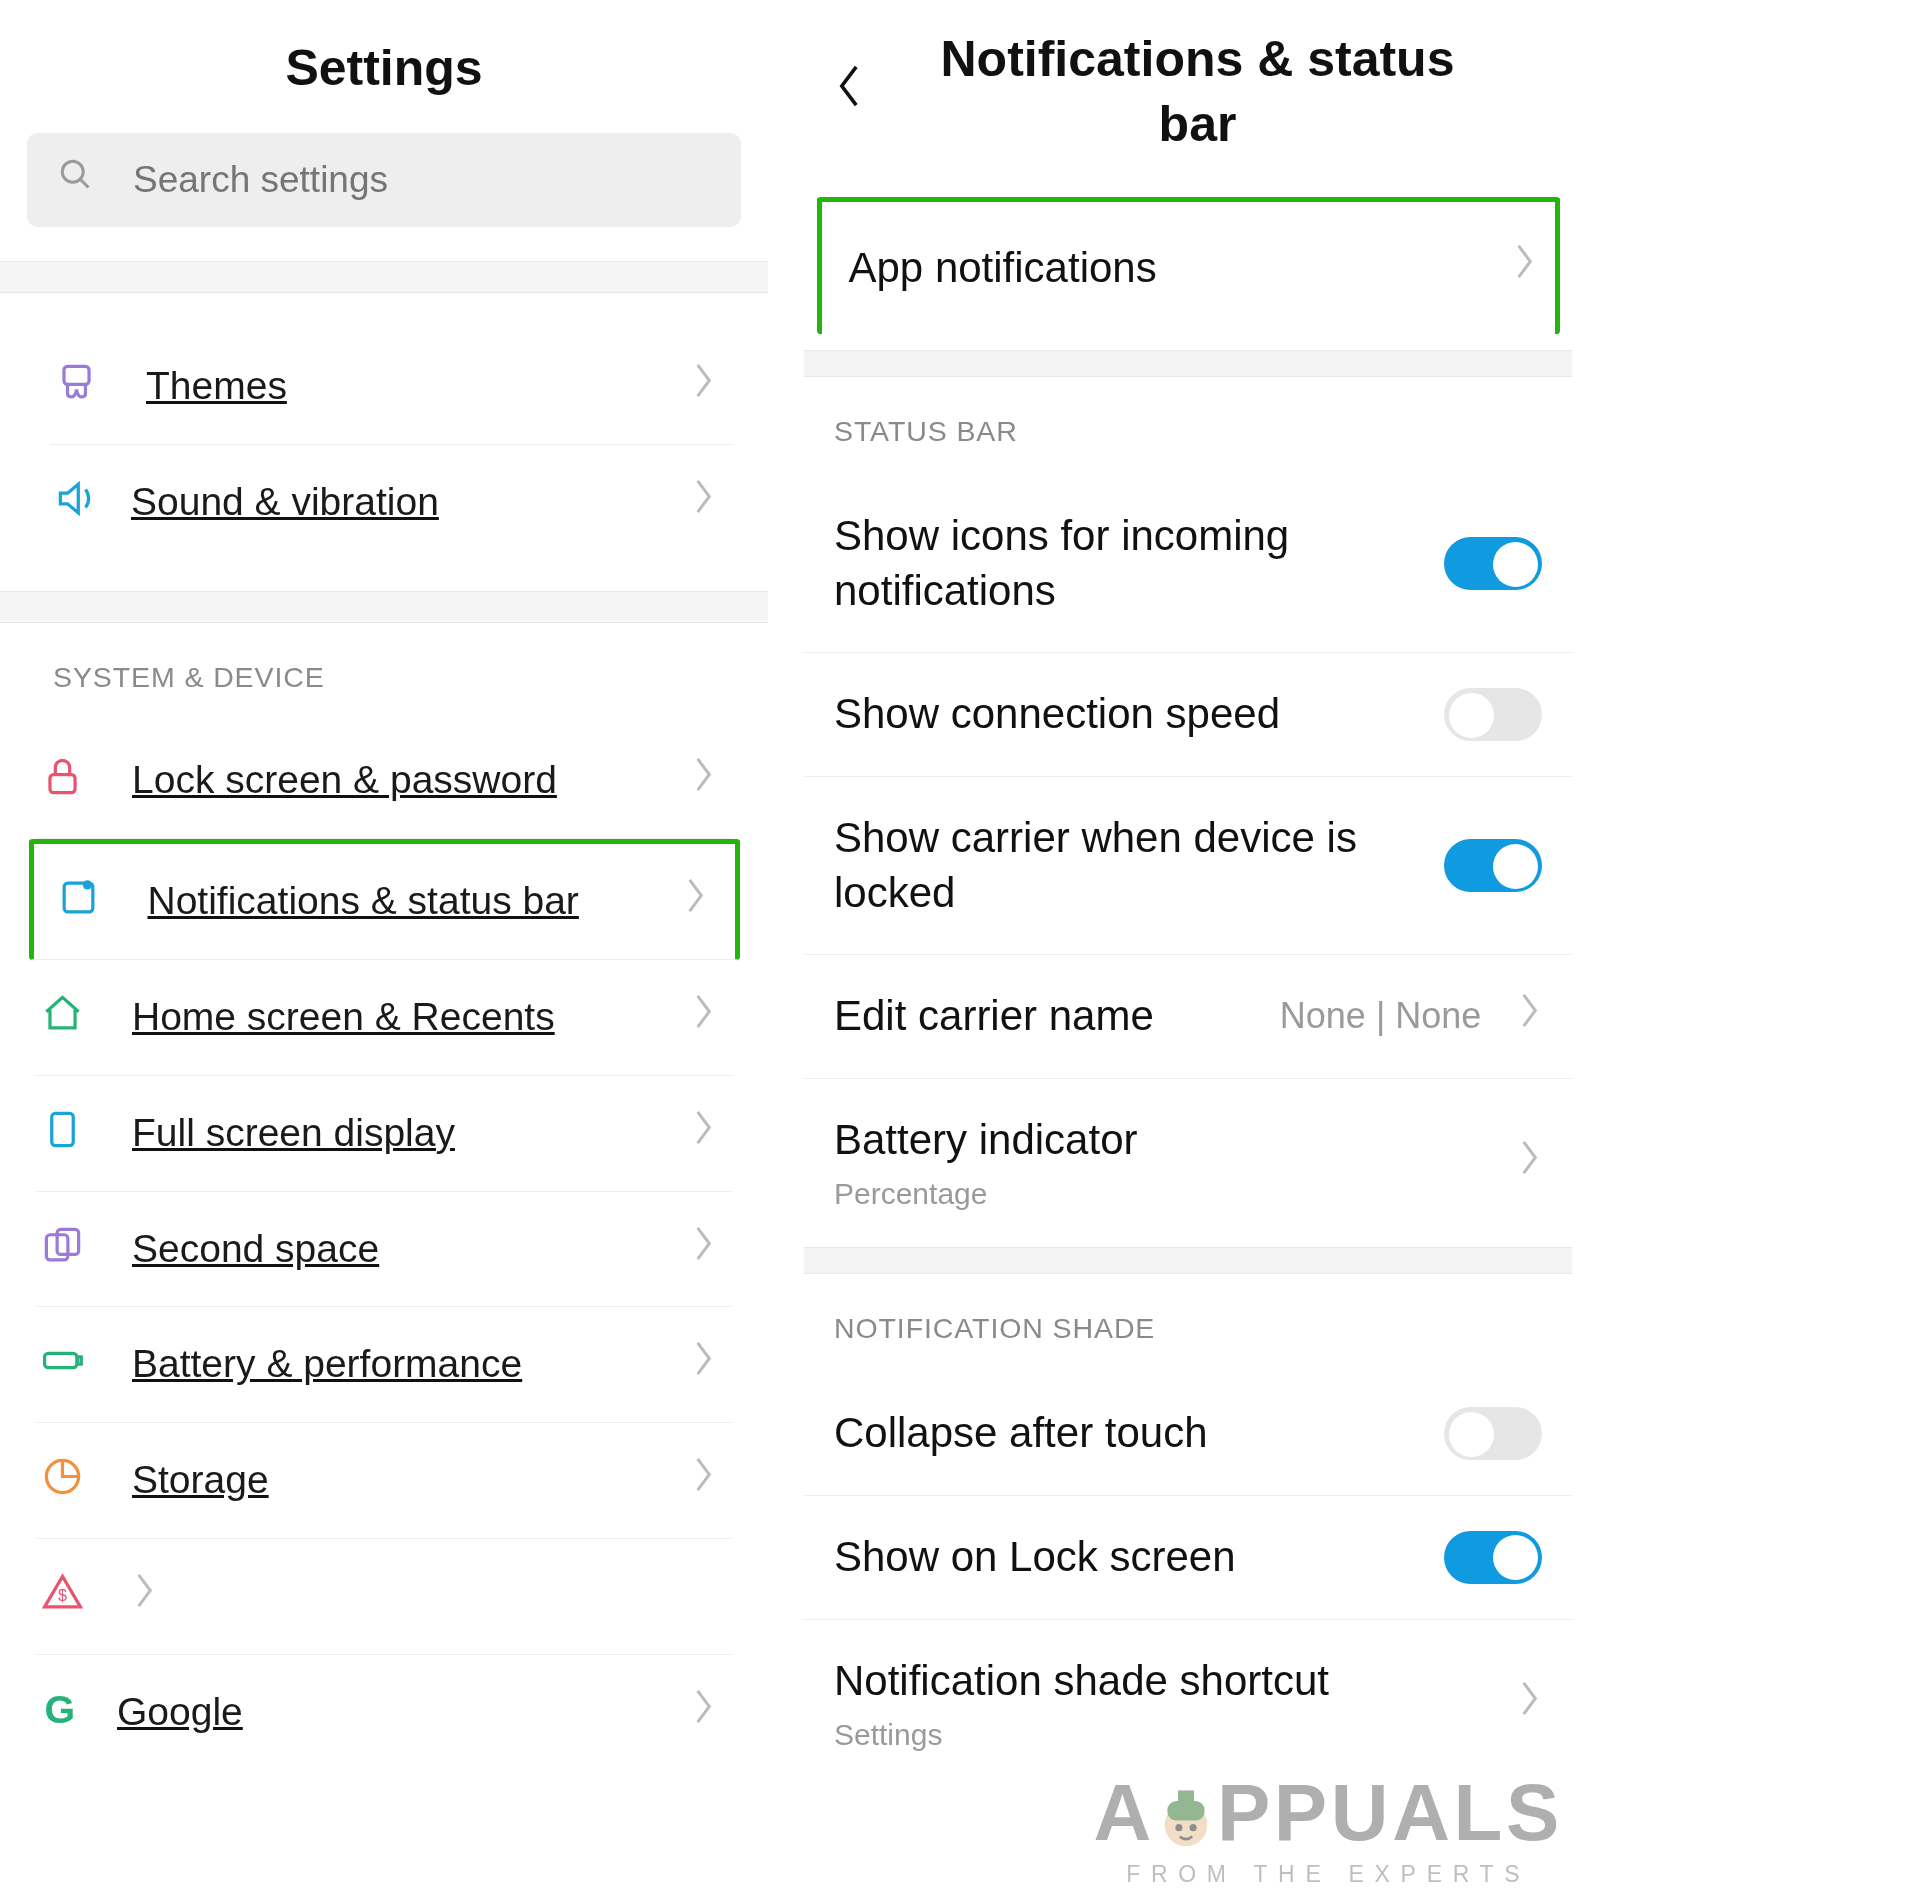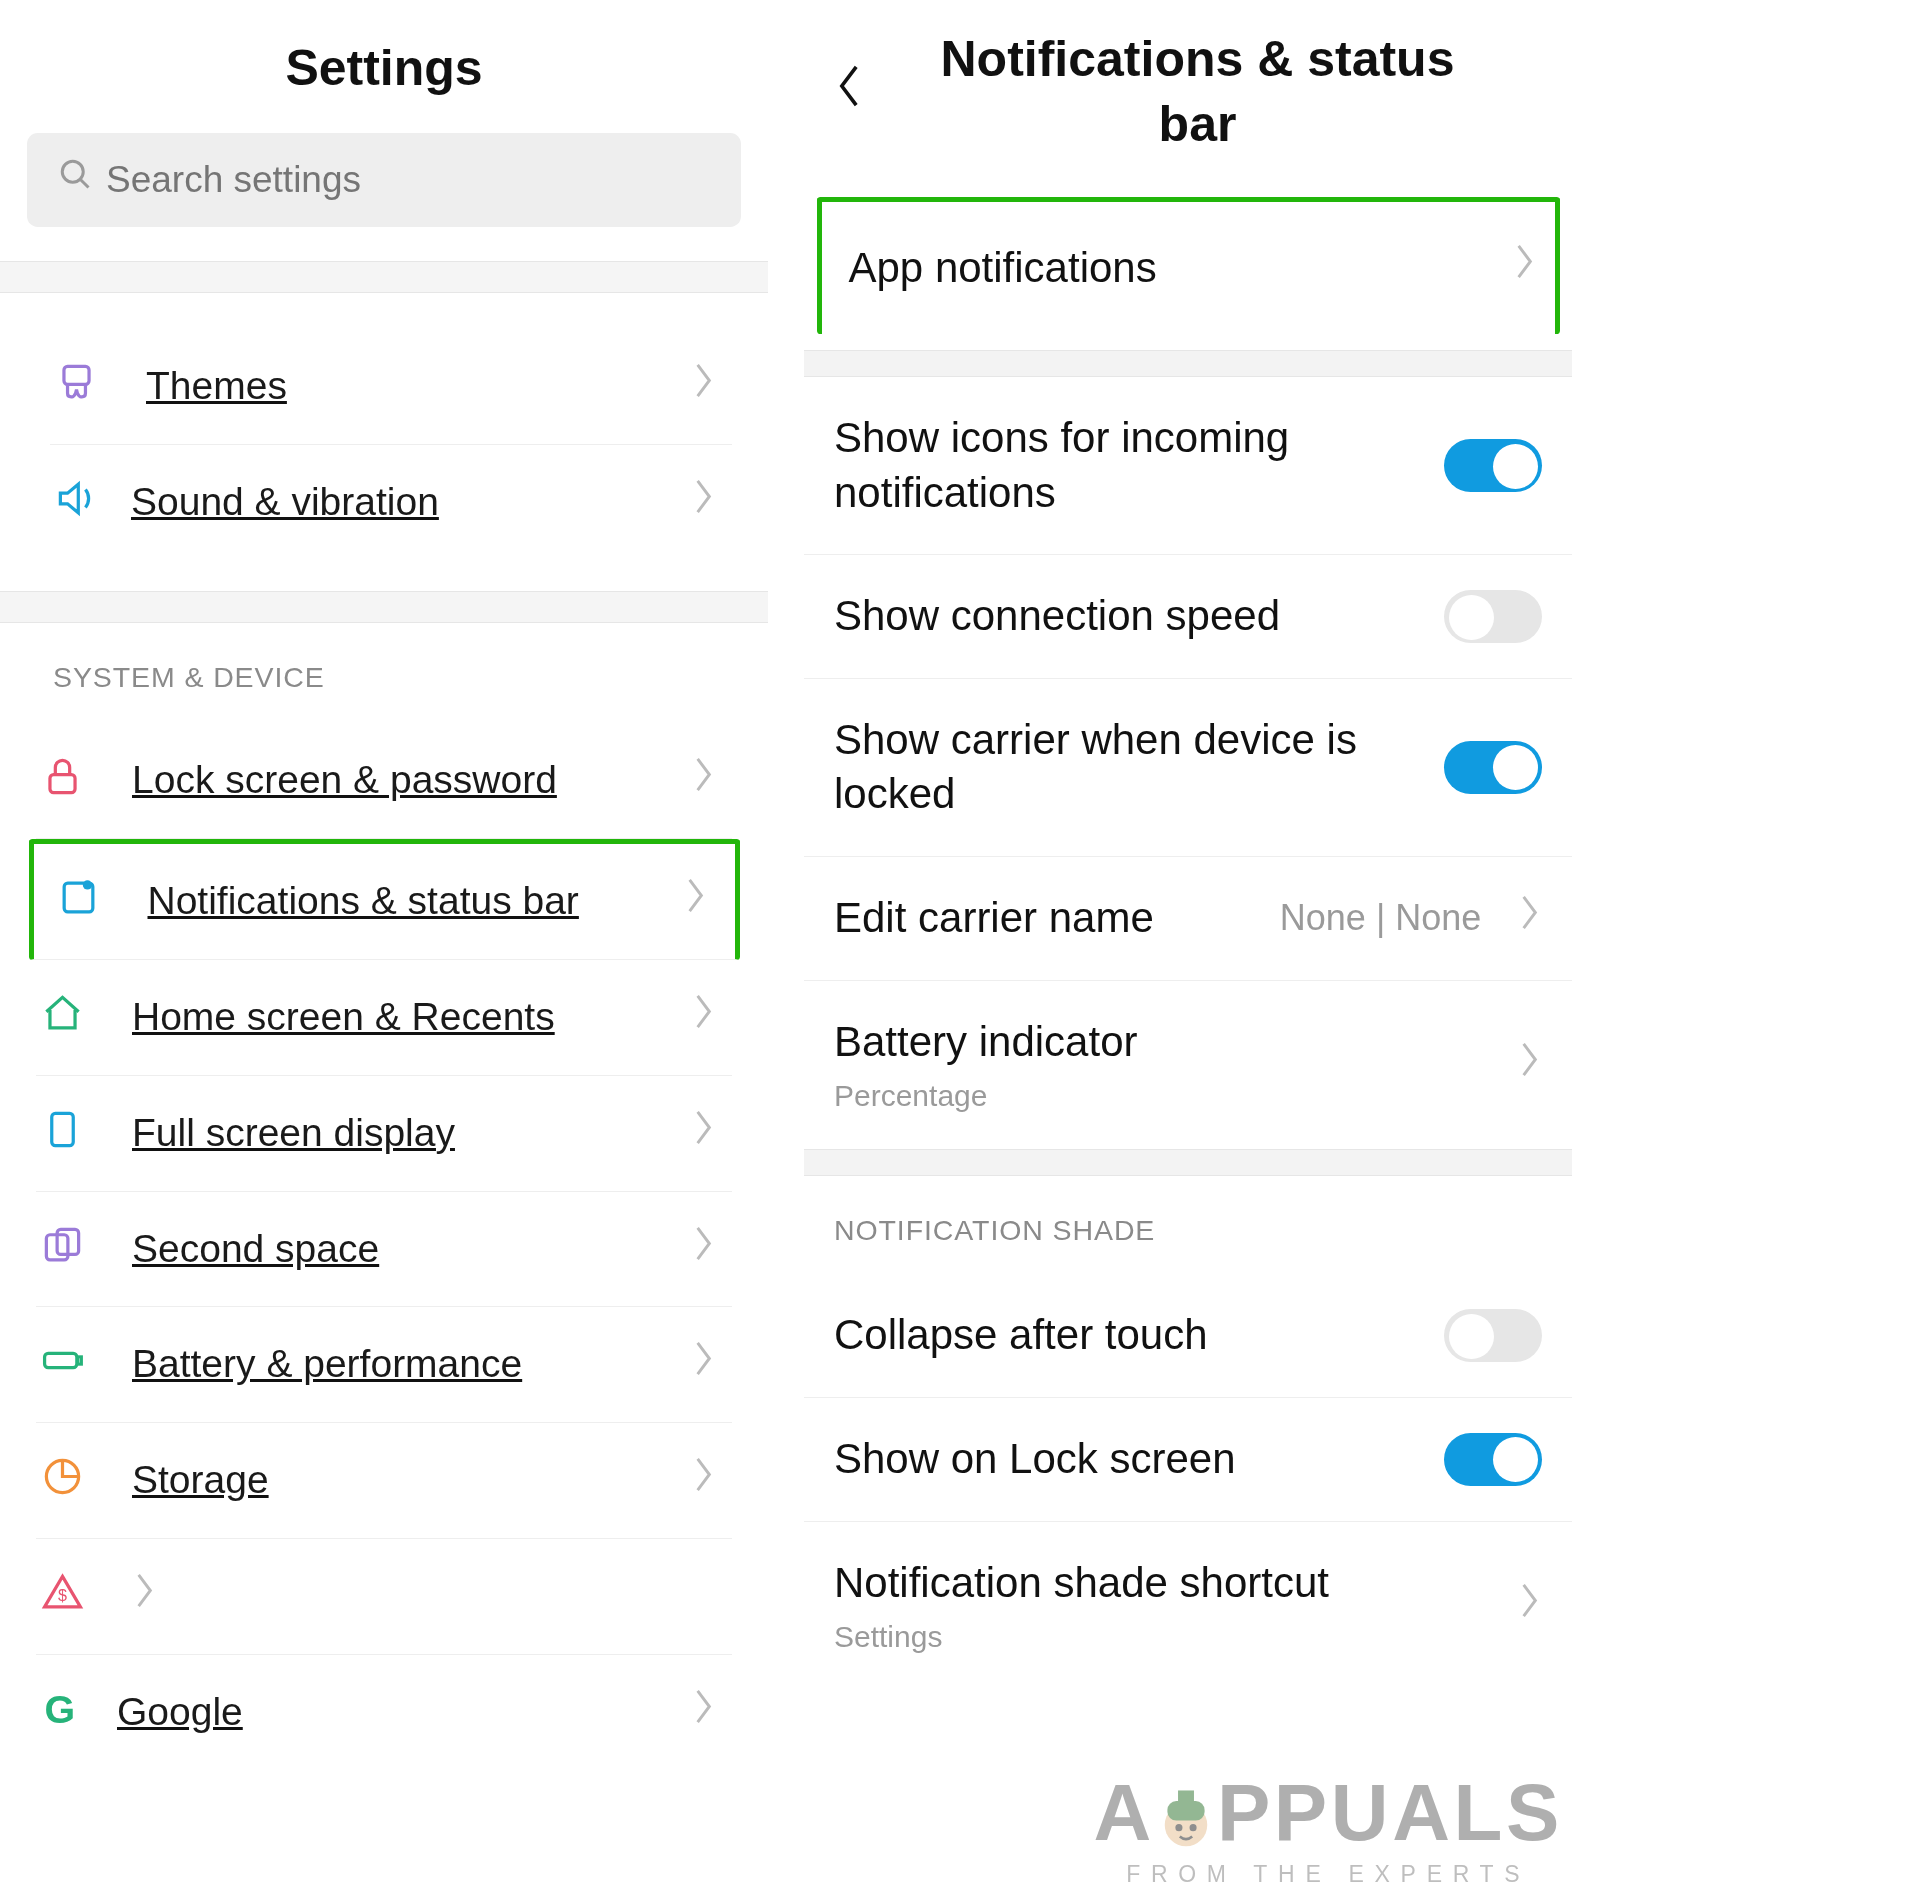--- a/index.html
+++ b/index.html
@@ -33,21 +33,21 @@
     font-size: 50px;
     font-weight: 700;
   }
   .search {
     margin: 0 27px;
     background: #eeeeee;
     border-radius: 10.7px;
     display: flex;
     align-items: center;
     padding: 23px 30px;
-    gap: 13px;
+    gap: 40px;
   }
   .search svg { width: 36px; height: 36px; flex: 0 0 36px; }
   .search input {
     border: none;
     background: transparent;
     font-size: 37px;
     color: #888;
     width: 100%;
     outline: none;
   }
@@ -388,20 +388,21 @@
       <div class="r-row r-row-hl nob">
         <div class="main">
             <span class="title-line">App notifications</span>
           </div>
         <span class="chev-r"><svg viewBox="0 0 24 40" fill="none" stroke="#cfcfcf" stroke-width="3">
               <path d="M6 4 L18 20 L6 36"></path>
             </svg></span>
       </div>
 
       <div class="r-sec-gap" style="margin-top:16px;"></div>
+      <div class="r-section-label">STATUS BAR</div>
 
       <div class="r-row">
         <div class="main">
             <span class="title-line">Show icons for incoming notifications</span>
           </div>
         <div class="toggle on">
             <div class="knob"></div>
           </div>
       </div>
       <div class="r-row">

